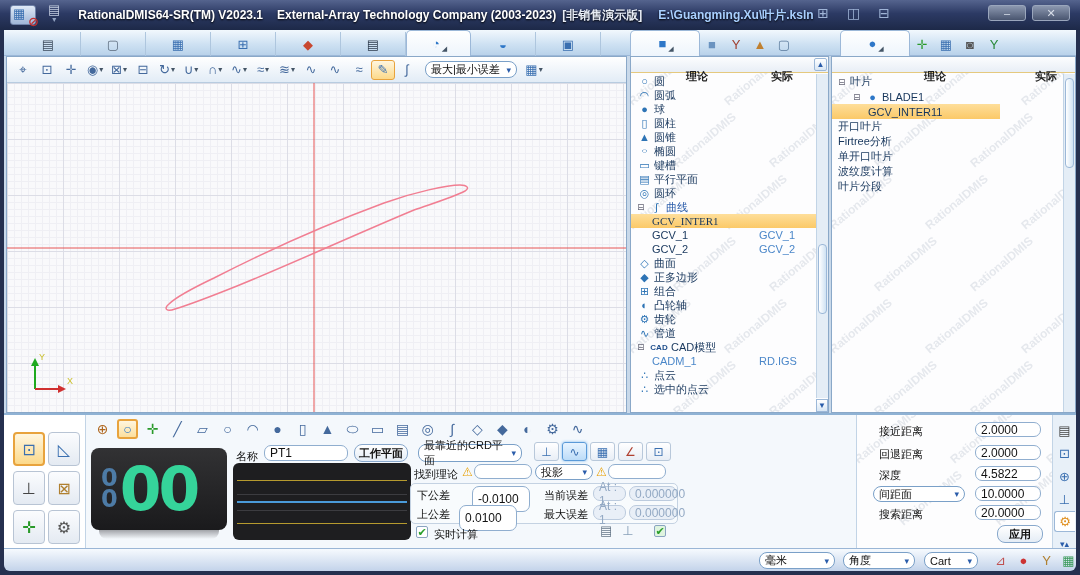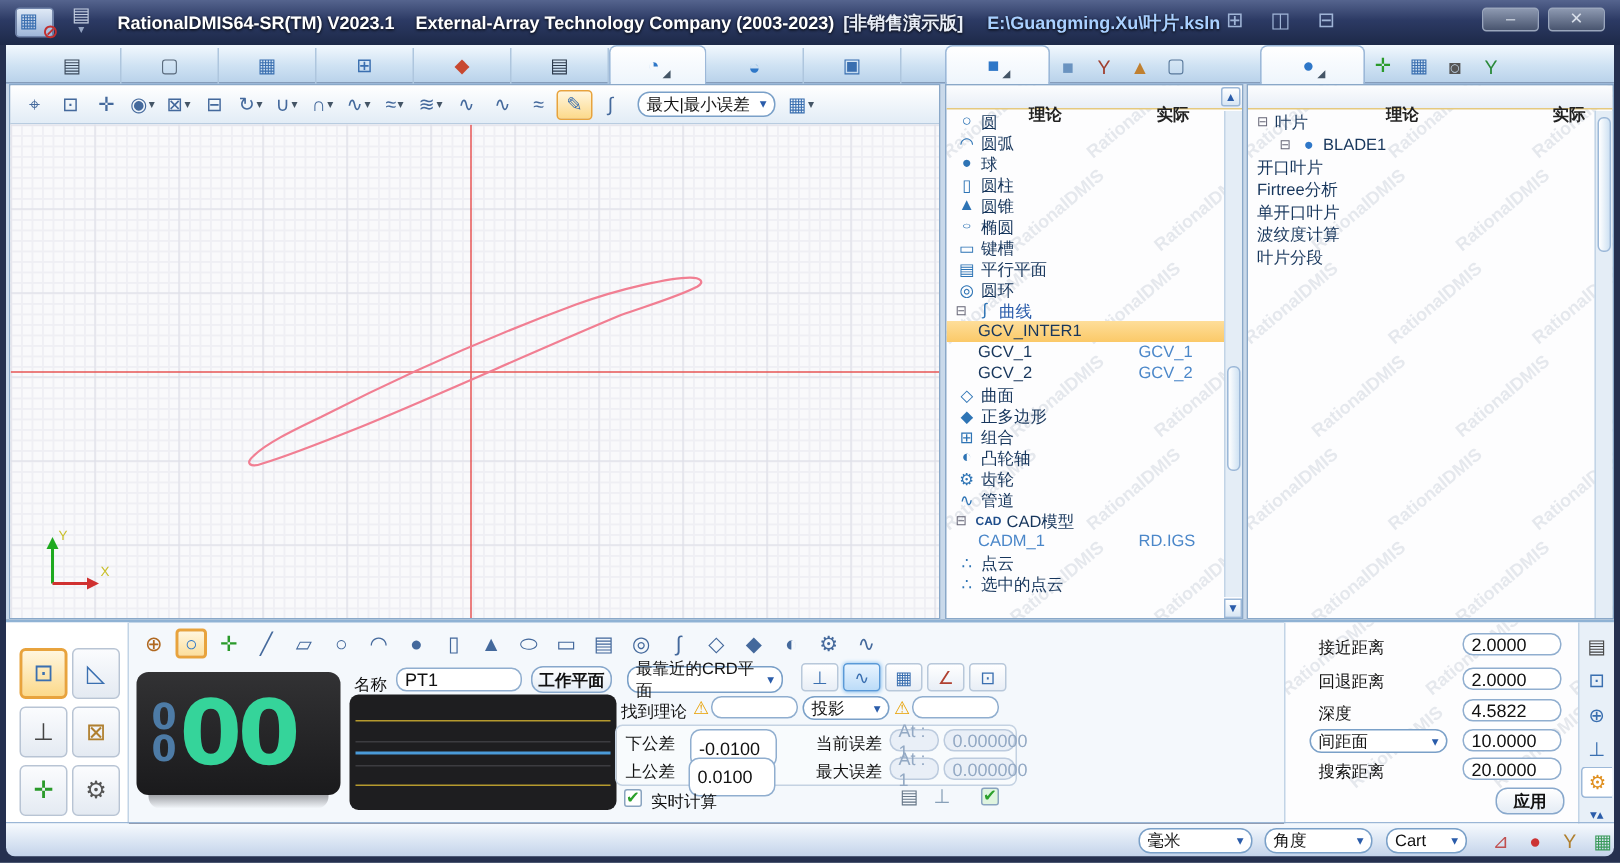--- a/index.html
+++ b/index.html
@@ -372,21 +372,21 @@
         </div>
         <div class="trow" style="height: 14px; padding-left: 6px;">
           <div class="ticon">◎</div>
           <div class="tlabel">圆环</div>
         </div>
         <div class="trow" style="height: 14px; padding-left: 6px;">
           <div class="exp">⊟</div>
           <div class="ticon">∫</div>
           <div class="tlabel" style="color: rgb(42, 92, 170);">曲线</div>
         </div>
-        <div class="trow hl" style="height: 14px; padding-left: 21px;">
+        <div class="trow hl" style="height: 14px; padding-left: 21px; font-family: Liberation Serif, serif;">
           <div class="tlabel">GCV_INTER1</div>
         </div>
         <div class="trow" style="height: 14px; padding-left: 21px;">
           <div class="tlabel">GCV_1</div>
           <div class="tactual" style="left: 128px;">GCV_1</div>
         </div>
         <div class="trow" style="height: 14px; padding-left: 21px;">
           <div class="tlabel">GCV_2</div>
           <div class="tactual" style="left: 128px;">GCV_2</div>
         </div>
@@ -465,20 +465,23 @@
     </div>
     <div class="tree" id="rgttree">
         <div class="trow" style="height: 15px; padding-left: 6px;">
           <div class="exp">⊟</div>
           <div class="tlabel">叶片</div>
         </div>
         <div class="trow" style="height: 15px; padding-left: 21px;">
           <div class="exp">⊟</div>
           <div class="ticon" style="color: rgb(46, 119, 200);">●</div>
           <div class="tlabel">BLADE1</div>
+        </div>
+        <div class="trow hl" style="height: 15px; padding-left: 36px; width: 168px;">
+          <div class="tlabel">GCV_INTER11</div>
         </div>
         <div class="trow" style="height: 15px; padding-left: 6px;">
           <div class="tlabel">开口叶片</div>
         </div>
         <div class="trow" style="height: 15px; padding-left: 6px;">
           <div class="tlabel">Firtree分析</div>
         </div>
         <div class="trow" style="height: 15px; padding-left: 6px;">
           <div class="tlabel">单开口叶片</div>
         </div>
@@ -568,21 +571,21 @@
       <span>投影</span>
       <span class="arr">▾</span>
     </div>
     <span class="warn" style="left:592px;top:50px;">⚠</span>
     <div class="inp" style="left:604px;top:49px;width:58px;height:15px;">
       <span></span>
     </div>
 
     <div class="grpbox" style="left:406px;top:68px;width:268px;height:41px;"></div>
     <span class="form-lbl" style="left:413px;top:73px;">下公差</span>
-    <div class="inp" style="left:456px;top:71px;width:58px;height:26px;">
+    <div class="inp" style="left:468px;top:71px;width:58px;height:26px;">
       <span>-0.0100</span>
     </div>
     <span class="form-lbl" style="left:540px;top:73px;">当前误差</span>
     <div class="inp dis" style="left:589px;top:71px;width:33px;height:15px;">
       <span>At : 1</span>
     </div>
     <div class="inp dis" style="left:625px;top:71px;width:48px;height:15px;">
       <span>0.000000</span>
     </div>
     <span class="form-lbl" style="left:413px;top:92px;text-align:center;">上公差</span>

